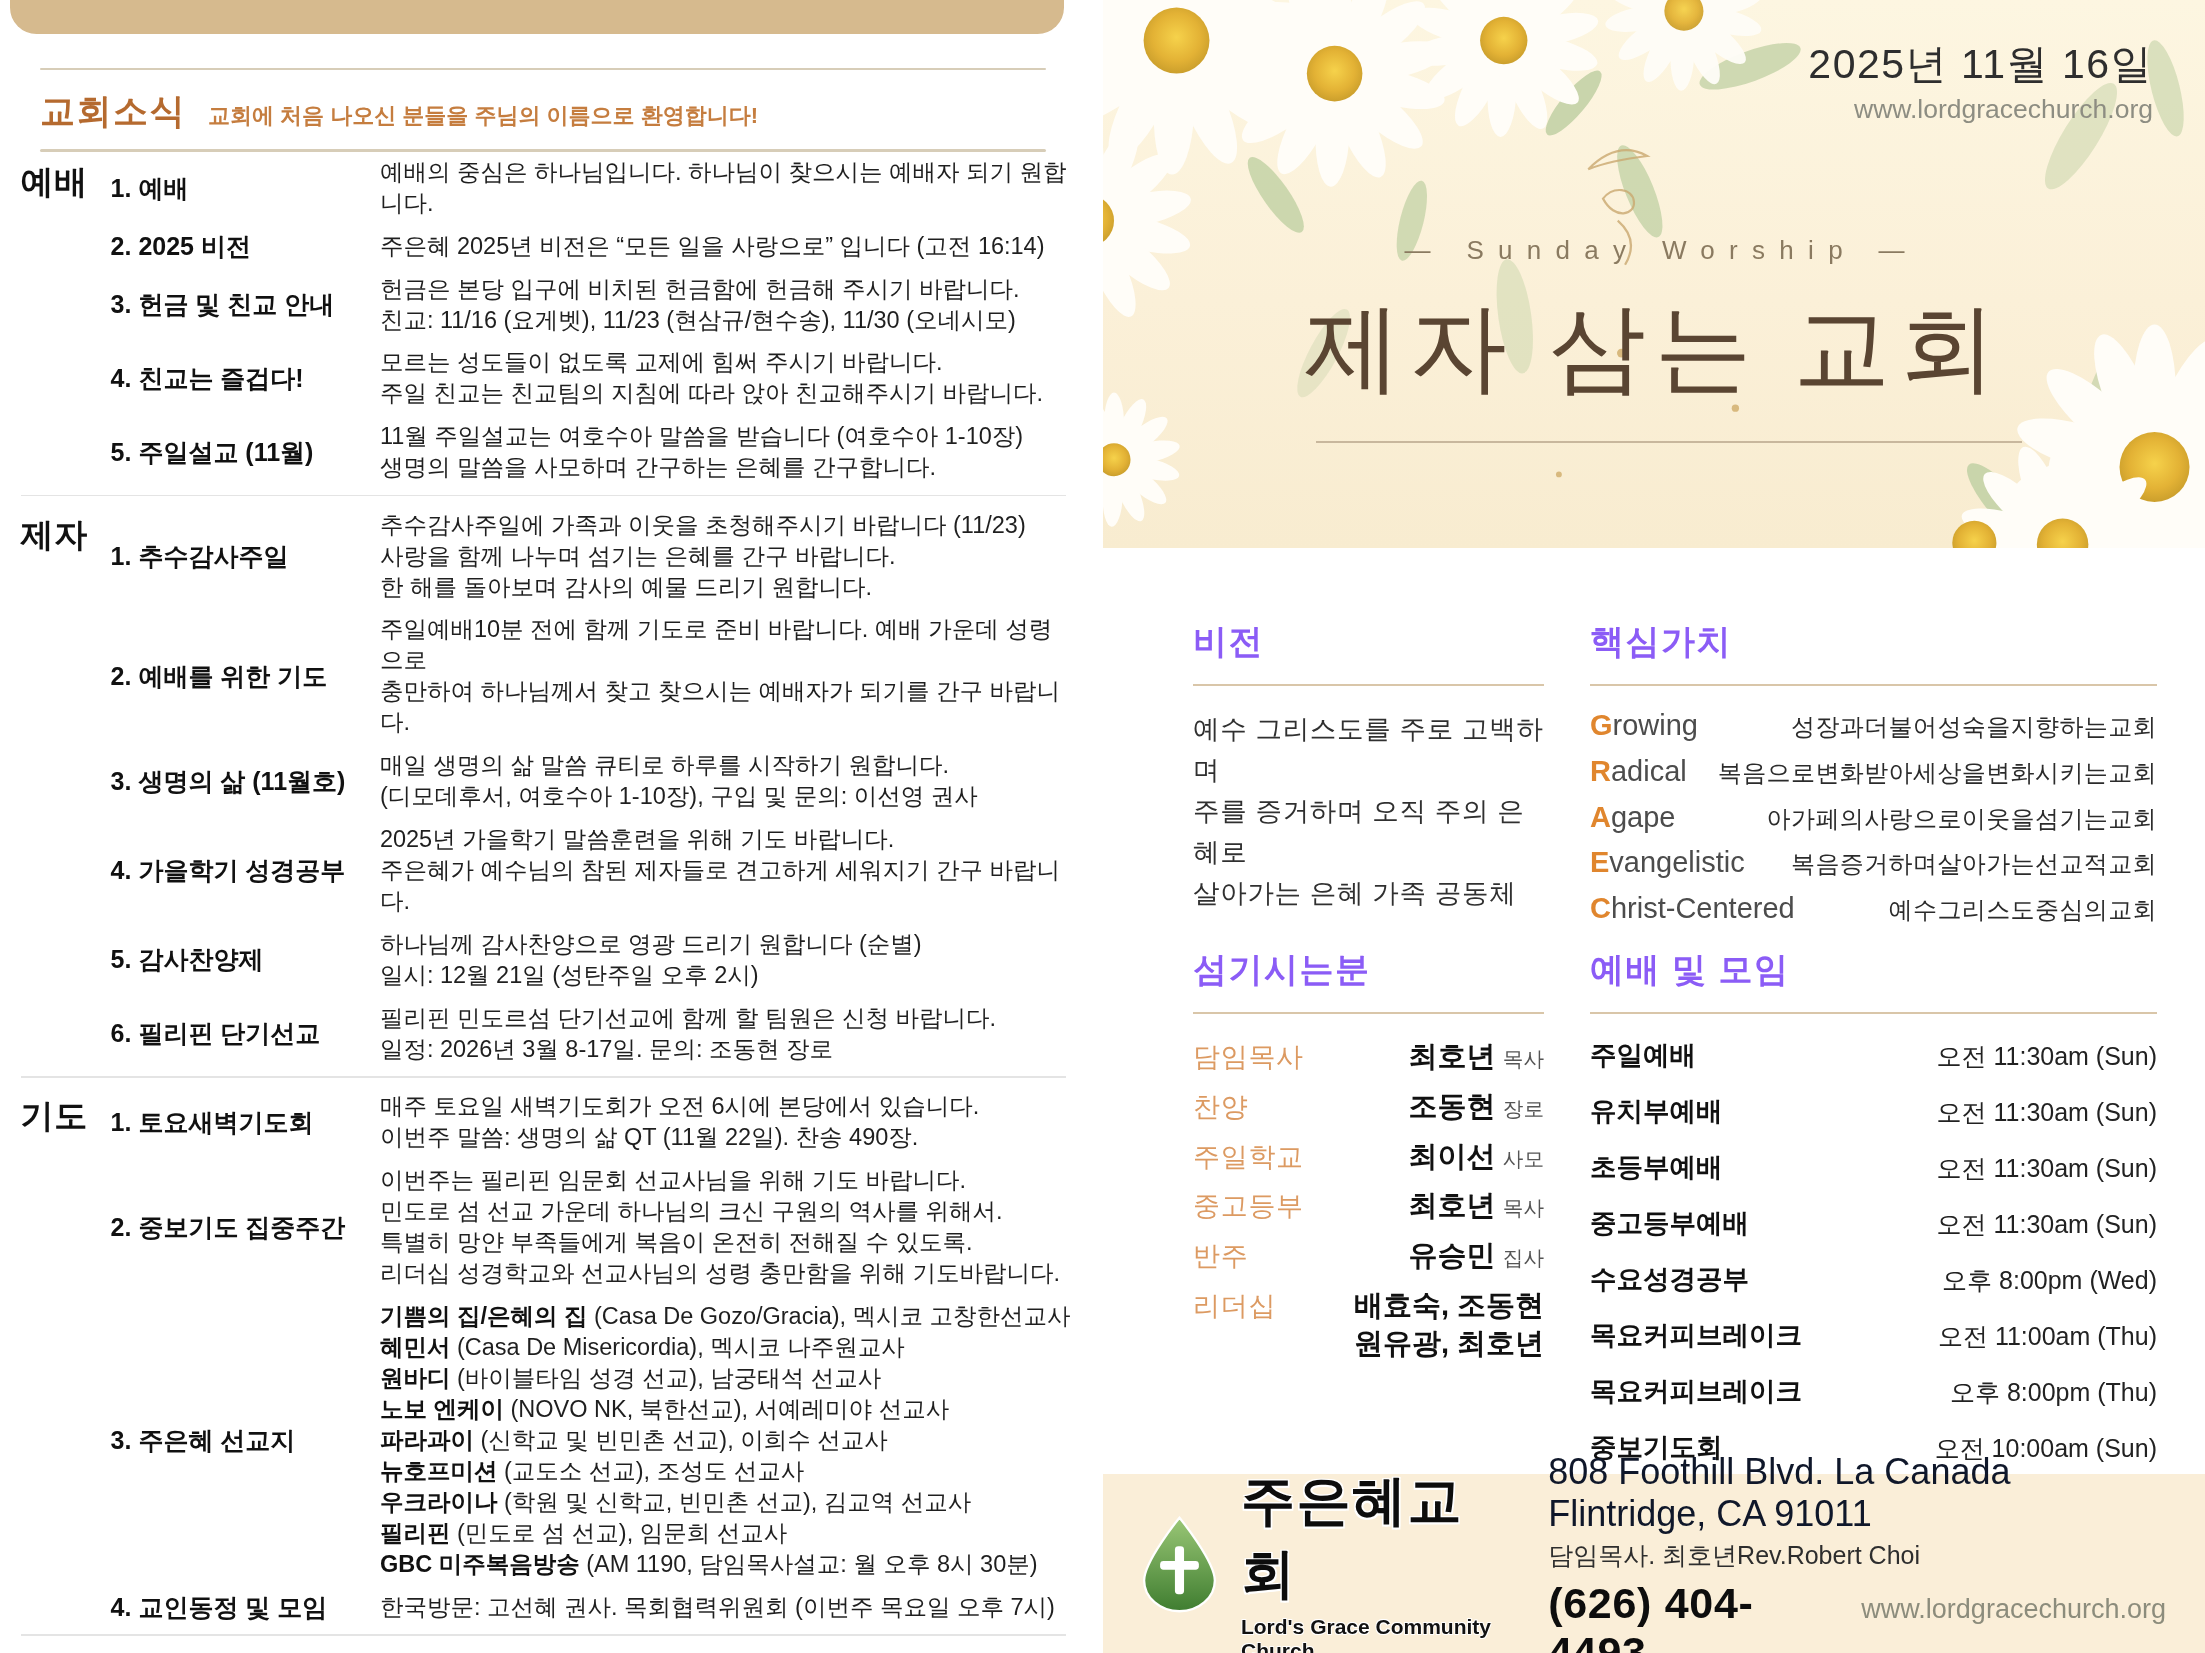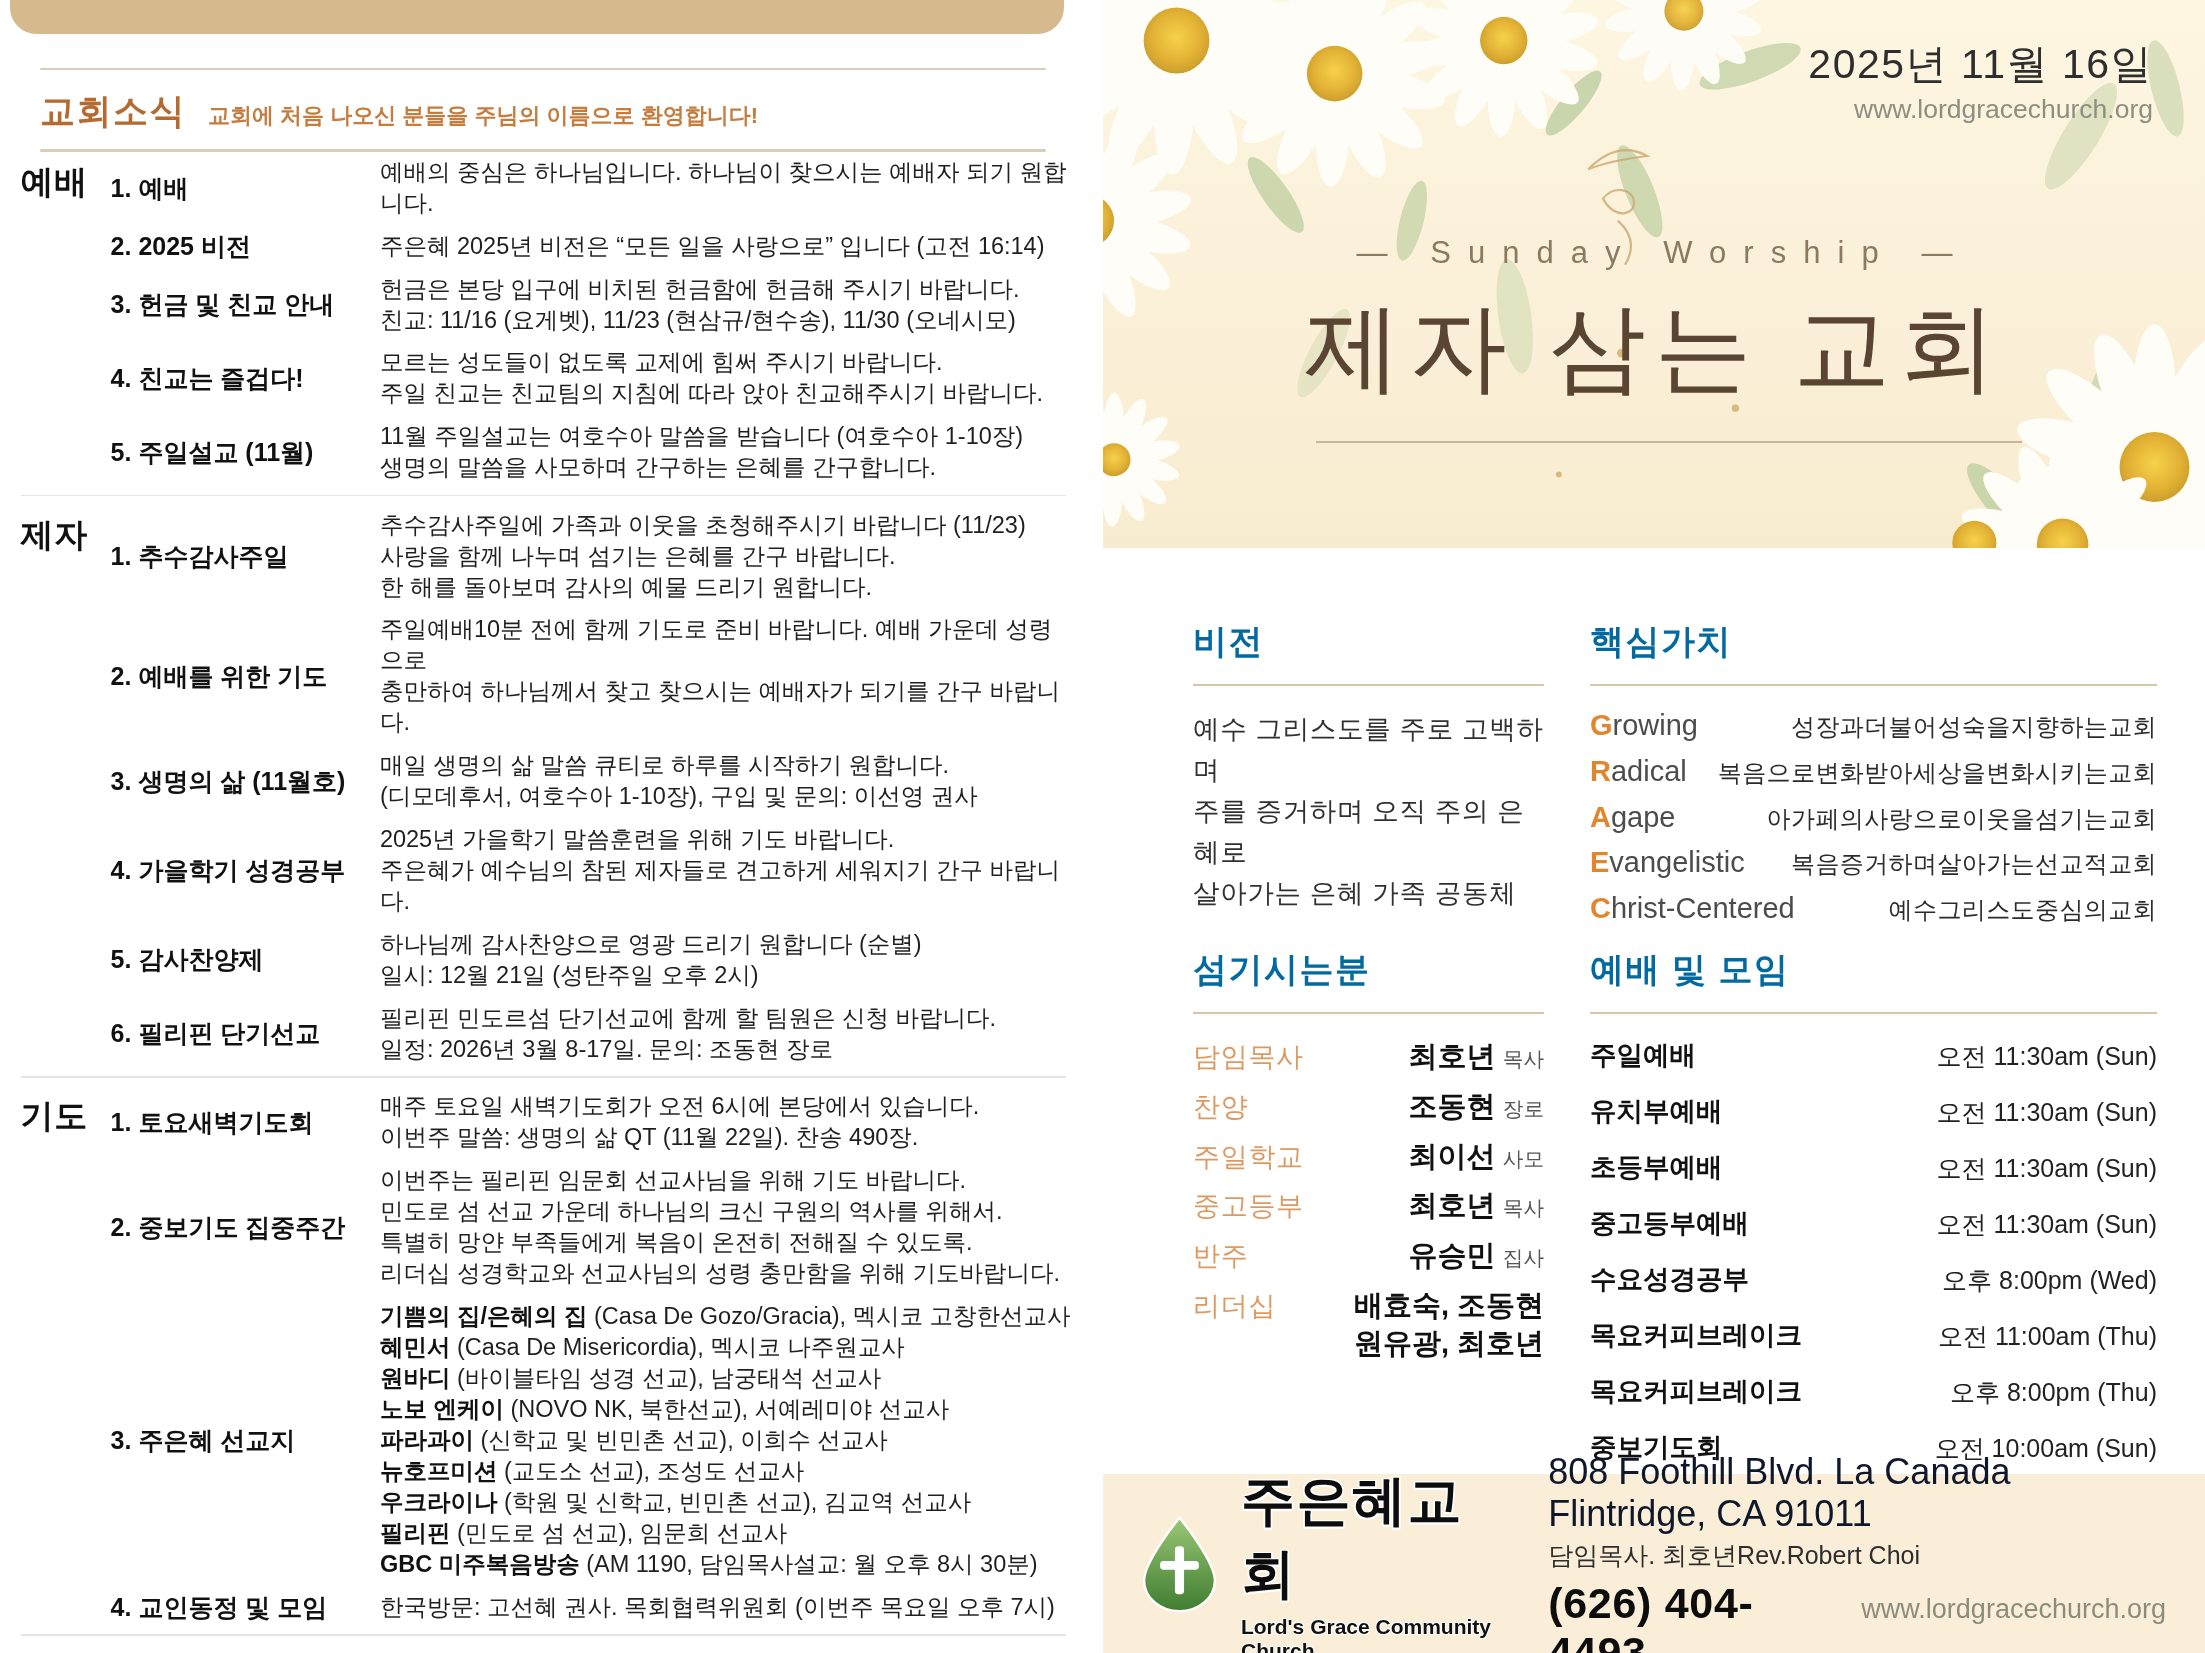--- a/index.html
+++ b/index.html
@@ -27,27 +27,27 @@
   .sched{position:relative;padding-left:90px;margin-top:7.4px;}
   .sched-text{font-size:25px;color:#1f1f1f;padding-left:70px;line-height:35px;}
 
   
   .right{position:absolute;left:1103px;top:0;width:1103px;height:1654px;background:#fff;}
   .rheader{position:absolute;left:0;top:0;width:1103px;height:548px;
            background:linear-gradient(180deg,#fdf6e1 0%,#fbf0d8 55%,#f8ecd0 100%);overflow:hidden;}
   .rheader svg{position:absolute;left:0;top:0;}
   .rdate{position:absolute;right:53px;top:37px;font-size:41px;color:#2e2e2e;letter-spacing:1.5px;}
   .rurl{position:absolute;right:53px;top:94px;font-size:26.5px;color:#8d8d82;}
-  .eyebrow{position:absolute;left:0;top:235px;width:100%;text-align:center;font-size:31px;color:#8a7a60;
+  .eyebrow{position:absolute;left:0;top:235px;width:100%;text-align:center;font-size:26px;color:#8a7a60;
            letter-spacing:.55em;text-indent:.55em;}
   .rtitle{position:absolute;left:0;top:284px;width:100%;text-align:center;font-size:97px;color:#5a4532;
           font-family:"Liberation Serif",serif;letter-spacing:8.8px;font-weight:500;}
   .rtitle-line{position:absolute;left:213px;top:441px;width:706px;height:1.5px;background:#c8b79d;}
 
-  .sect-title{font-size:34px;font-weight:800;color:#0369a1;letter-spacing:1.5px;}
+  .sect-title{font-size:34px;font-weight:800;color:#8b5cf6;letter-spacing:1.5px;}
   .sect-rule{height:1.5px;background:#d9c6a9;margin:19px 0 23.5px;}
 
   .vision{position:absolute;left:90px;top:619px;width:351px;}
   .vision-text{font-size:26.5px;color:#303030;line-height:41px;white-space:pre-line;letter-spacing:0.7px;}
 
   .values{position:absolute;left:487px;top:619px;width:567px;}
   .grace-row{display:flex;justify-content:space-between;align-items:baseline;margin-bottom:11.8px;}
   .grace-en{font-size:29px;color:#4c4c4c;}
   .grace-en .lead{color:#e0862e;font-weight:800;}
   .grace-kr{font-size:24px;color:#2b2b2b;letter-spacing:0.4px;}

